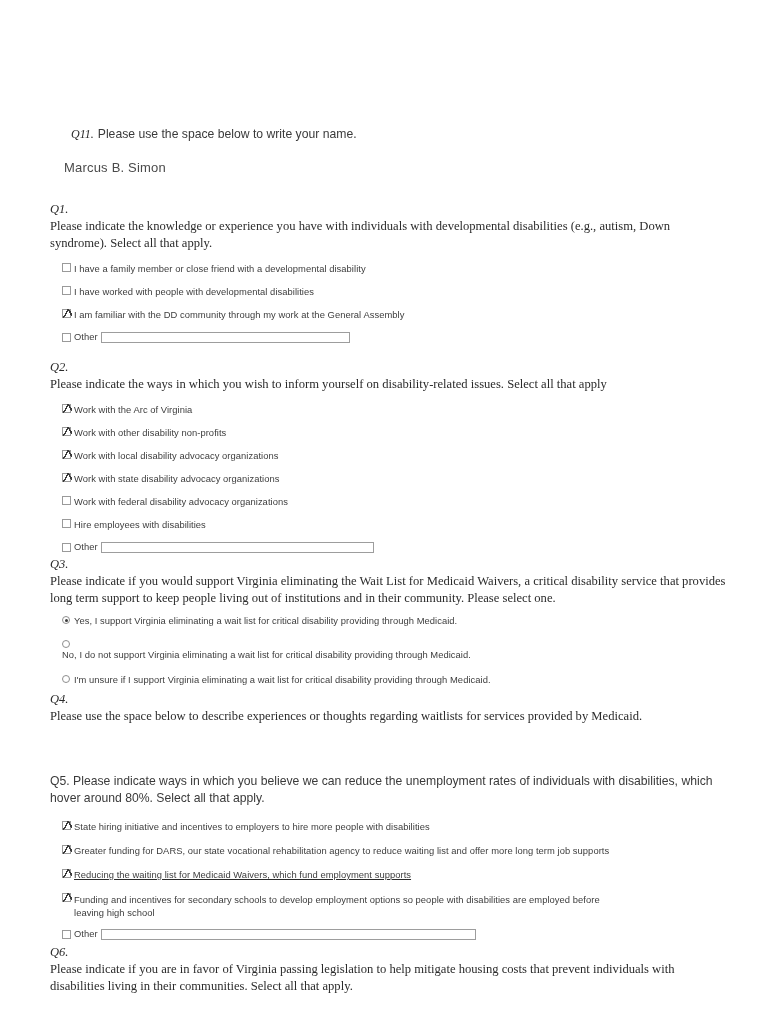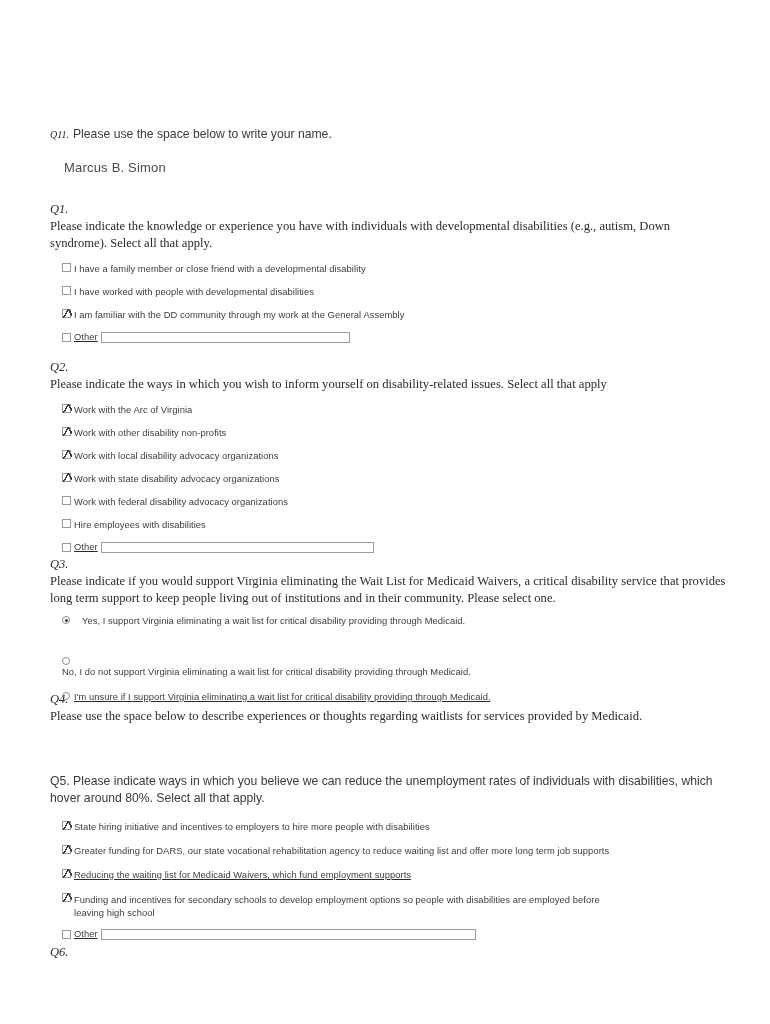--- a/index.html
+++ b/index.html
@@ -47,42 +47,43 @@
     font-family: "Liberation Sans", sans-serif;
     font-size: 12.2px;
     line-height: 17px;
     color: #3a3a3a;
     margin: 0;
   }
 
   .q-inline-label {
     font-family: "Liberation Serif", serif;
     font-style: italic;
-    font-size: 10px;
+    font-size: 12px;
+    margin-left: 21px;
   }
 
   
   .answer-text {
     position: absolute;
     left: 64px;
     font-family: "Liberation Sans", sans-serif;
     font-size: 13px;
     color: #4a4a4a;
     letter-spacing: 0.2px;
   }
 
   
   .options { position: absolute; left: 62px; }
 
   .opt-row {
     display: flex;
     align-items: flex-start;
     margin: 0 0 10px 0;
   }
-  .opt-row:last-child { margin-bottom: 0; text-decoration: underline; }
+  .opt-row:last-child { margin-bottom: 0; }
 
   .opt-label {
     font-family: "Liberation Sans", sans-serif;
     font-size: 9.4px;
     line-height: 12px;
     color: #3d3d3d;
     letter-spacing: 0.05px;
     padding-top: 1px;
     white-space: pre-line;
   }
@@ -224,21 +225,21 @@
       <span class="other-input" style="width:273px;"></span>
     </div>
   </div>
 
   <div class="q-block" style="top:556px; width:676px;">
     <div class="q-label">Q3.</div>
     <div class="q-text-serif">Please indicate if you would support Virginia eliminating the Wait List for Medicaid Waivers, a critical disability service that provides long term support to keep people living out of institutions and in their community. Please select one.</div>
   </div>
 
   <div class="options" style="top:614px; left:62px; width:660px;">
-    <div class="opt-row" style="margin-bottom:28px;gap:8px;">
+    <div class="opt-row" style="margin-bottom:11px;">
       <span class="radio selected"></span>
       <span class="opt-label">Yes, I support Virginia eliminating a wait list for critical disability providing through Medicaid.</span>
     </div>
     <div class="opt-row" style="margin-bottom:12px;flex-direction:column;">
       <span class="radio"></span>
       <span class="opt-label">No, I do not support Virginia eliminating a wait list for critical disability providing through Medicaid.</span>
     </div>
     <div class="opt-row">
       <span class="radio"></span>
       <span class="opt-label">I'm unsure if I support Virginia eliminating a wait list for critical disability providing through Medicaid.</span>
@@ -278,15 +279,16 @@
     </div>
     <div class="opt-row other-row">
       <span class="cbox"></span>
       <span class="opt-label">Other</span>
       <span class="other-input" style="width:375px;"></span>
     </div>
   </div>
 
   <div class="q-block" style="top:944px; width:676px;">
     <div class="q-label">Q6.</div>
+    <div class="q-text-serif">Please indicate if you are in favor of Virginia passing legislation to help mitigate housing costs that prevent individuals with disabilities living in their communities. Select all that apply.</div>
   </div>
 
 </div>
 
 </body></html>

